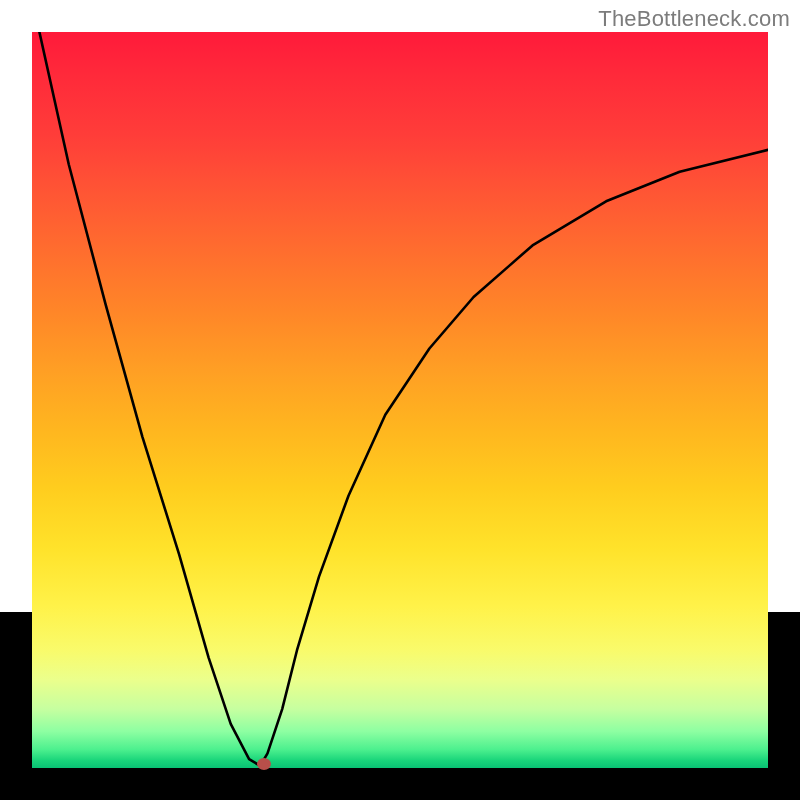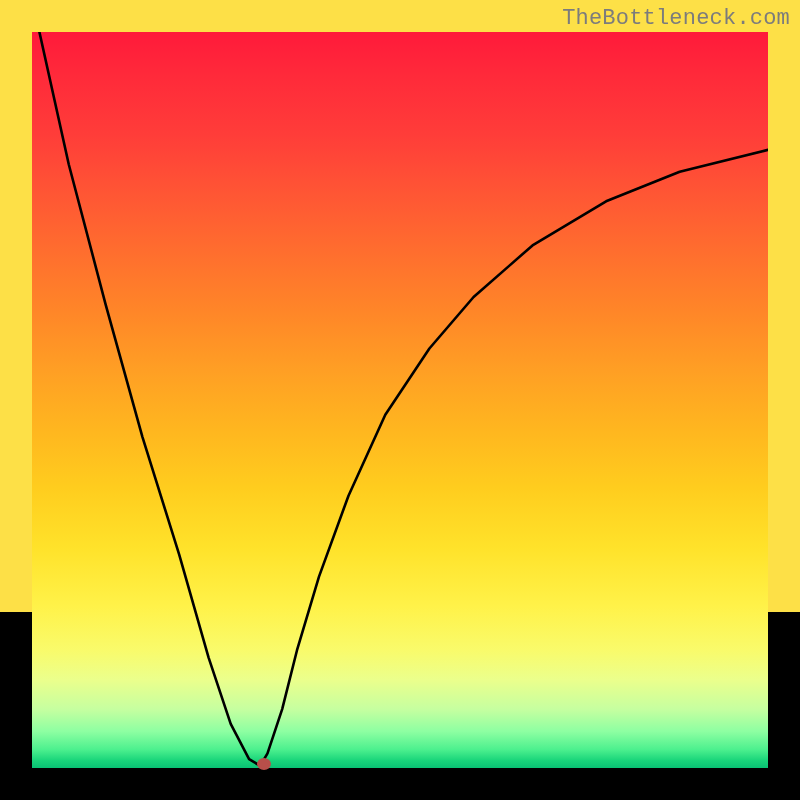--- a/index.html
+++ b/index.html
@@ -8,22 +8,21 @@
     width: 800px;
     height: 800px;
     overflow: hidden;
     background: #000;
     font-family: Arial, Helvetica, sans-serif;
   }
   .frame {
     position: relative;
     width: 800px;
     height: 612px;
-    background: #fde047;
-    font-family: Liberation Mono, monospace;
+    background: #ffffff;
   }
   .plot {
     position: absolute;
     left: 32px;
     top: 32px;
     width: 736px;
     height: 736px;
     
     background: linear-gradient(
       to bottom,

